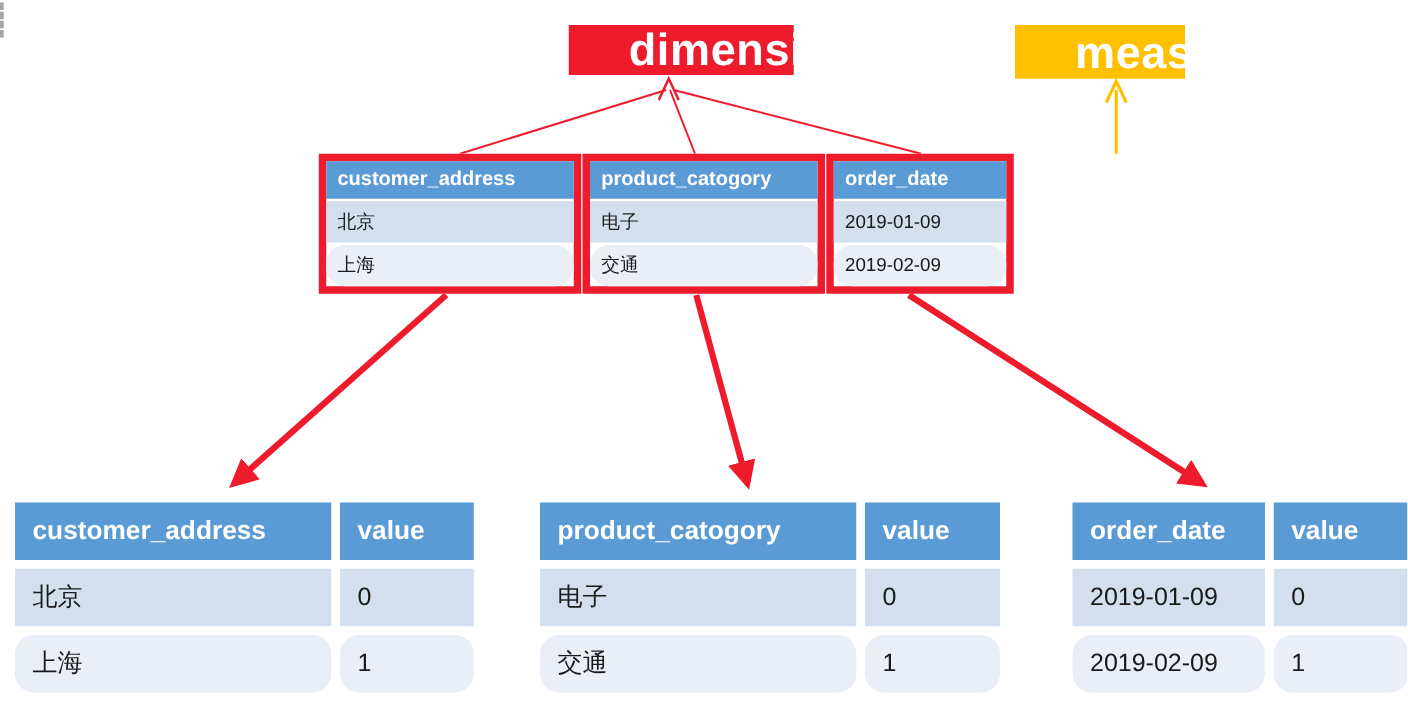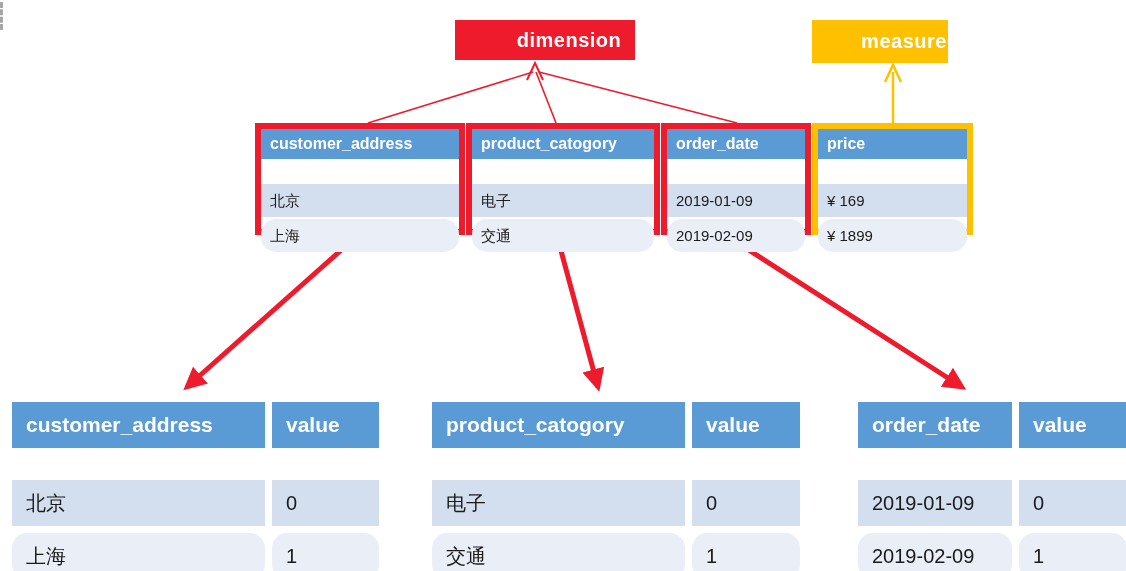--- a/index.html
+++ b/index.html
@@ -12,33 +12,33 @@
   }
   *{margin:0;padding:0;box-sizing:border-box;}
   html,body{background:#fff;}
   body{font-family:"Liberation Sans","DejaVu Sans",sans-serif;}
   .stage{position:relative;width:1126px;height:571px;background:#fff;overflow:hidden;}
 
   
   .edge-artifact{position:absolute;left:0;top:2px;height:28px;width:0;border-left:3px dashed #a6a6a6;}
 
   
-  .tag{position:absolute;color:#fff;font-weight:bold;font-size:20px;text-align:center;letter-spacing:.5px;padding-left:48px;}
+  .tag{position:absolute;color:#fff;font-weight:bold;font-size:36px;text-align:center;letter-spacing:.5px;padding-left:48px;}
   .tag-dimension{left:455px;top:20px;width:180px;height:40px;line-height:40px;background:var(--red);}
   .tag-measure{left:812px;top:20px;width:136px;height:43px;line-height:43px;background:var(--gold);}
 
   
   svg.overlay{position:absolute;left:0;top:0;width:1126px;height:571px;pointer-events:none;}
 
   
   .mcol{position:absolute;top:123px;height:112px;background:#fff;border:6px solid var(--red);}
   .mcol.measure{border-color:var(--gold);}
   .mhead{height:30px;line-height:30px;background:var(--blue);color:#fff;font-weight:bold;font-size:16px;padding-left:9px;margin-bottom:2px;white-space:nowrap;overflow:hidden;}
   .mcell{height:33px;line-height:33px;font-size:15px;color:var(--ink);padding-left:9px;margin-bottom:2px;white-space:nowrap;overflow:hidden;}
-  .odd{background:var(--row1);margin-top:25px;}
+  .odd{background:var(--row1);}
   .even{background:var(--row2);border-radius:15px;}
 
   
   .btable{position:absolute;top:402px;display:grid;gap:7px;}
   .bhead{height:46px;line-height:46px;background:var(--blue);color:#fff;font-weight:bold;font-size:21px;padding-left:14px;white-space:nowrap;overflow:hidden;}
   .bcell{height:46px;line-height:46px;font-size:20px;color:var(--ink);padding-left:14px;white-space:nowrap;overflow:hidden;}
 </style>
 </head>
 <body>
 
@@ -83,25 +83,20 @@
   <div class="mcol" style="left:466px;width:194px;">
     <div class="mhead">product_catogory</div>
     <div class="mcell odd">电子</div>
     <div class="mcell even">交通</div>
   </div>
   <div class="mcol" style="left:661px;width:150px;">
     <div class="mhead">order_date</div>
     <div class="mcell odd">2019-01-09</div>
     <div class="mcell even">2019-02-09</div>
   </div>
-  <div class="mcol measure" style="left:812px;width:161px;">
-    <div class="mhead">price</div>
-    <div class="mcell odd">¥ 169</div>
-    <div class="mcell even">¥ 1899</div>
-  </div>
 
   <div class="btable" style="left:12px;grid-template-columns:253px 107px;">
     <div class="bhead">customer_address</div>
     <div class="bhead">value</div>
     <div class="bcell odd">北京</div>
     <div class="bcell odd">0</div>
     <div class="bcell even">上海</div>
     <div class="bcell even">1</div>
   </div>
 

